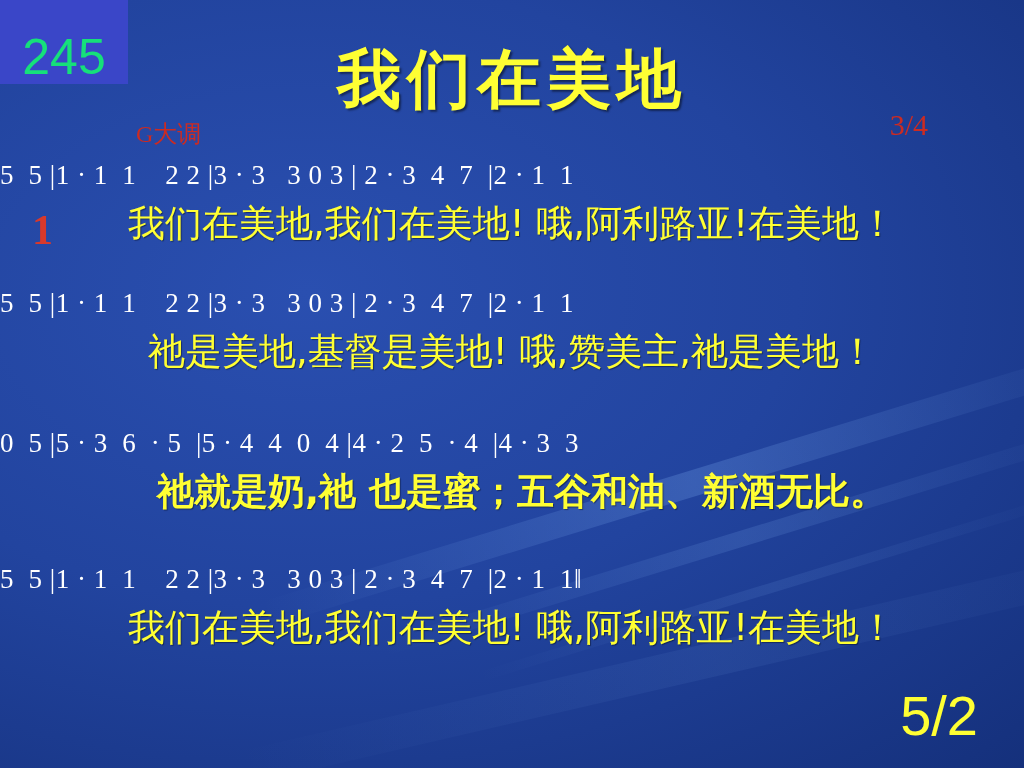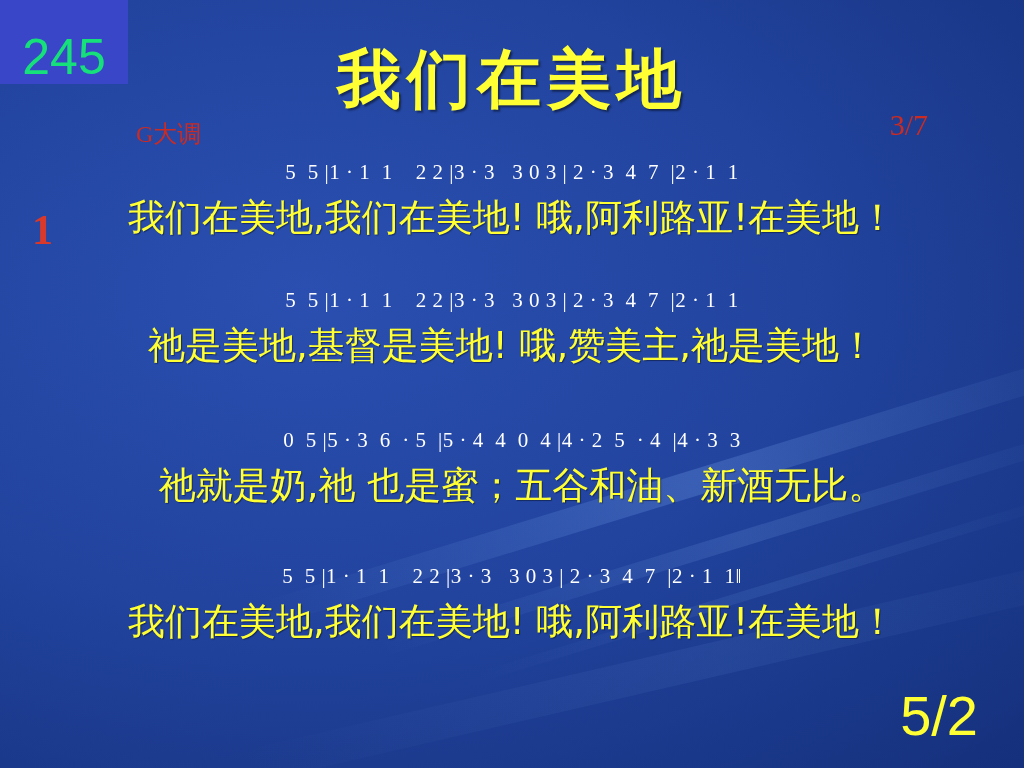--- a/index.html
+++ b/index.html
@@ -91,34 +91,34 @@
 
   
   .stanza {
     position: absolute;
     left: 0;
     right: 0;
   }
   .notes {
     color: #ffffff;
     font-family: "Liberation Serif", serif;
-    font-size: 21px;
+    font-size: 27px;
     white-space: pre;
-    text-align: center;
+    text-align: left;
     letter-spacing: 0.5px;
   }
   .lyrics {
     color: #ffff33;
     font-family: "DejaVu Sans", sans-serif;
     font-size: 37px;
     white-space: pre;
     text-align: center;
     text-shadow: 1px 1px 1px rgba(0,0,0,.4);
   }
-  .lyrics.shift { padding-left: 20px; }
+  .lyrics.shift { padding-left: 20px; font-weight: bold; }
 
   
   .verse-num {
     position: absolute;
     left: 32px;
     color: #d8392b;
     font-size: 42px;
     font-family: "Liberation Serif", serif;
     font-weight: bold;
   }
@@ -152,21 +152,21 @@
   <div class="streak s3"></div>
   <div class="streak s4"></div>
 
   <div id="badge">
     <span class="num">245</span>
   </div>
 
   <div id="title">我们在美地</div>
 
   <div id="key">G大调</div>
-  <div id="time">3/7</div>
+  <div id="time">3/4</div>
 
   <div class="stanza" id="stanza-1">
     <div class="verse-num" style="top:46px;">1</div>
     <div class="notes notes-row">5  5 |1 · 1  1    2 2 |3 · 3   3 0 3 | 2 · 3  4  7  |2 · 1  1</div>
     <div class="lyrics lyrics-row">我们在美地,我们在美地! 哦,阿利路亚!在美地！</div>
   </div>
 
   <div class="stanza" id="stanza-2">
     <div class="notes notes-row">5  5 |1 · 1  1    2 2 |3 · 3   3 0 3 | 2 · 3  4  7  |2 · 1  1</div>
     <div class="lyrics lyrics-row">祂是美地,基督是美地! 哦,赞美主,祂是美地！</div>

